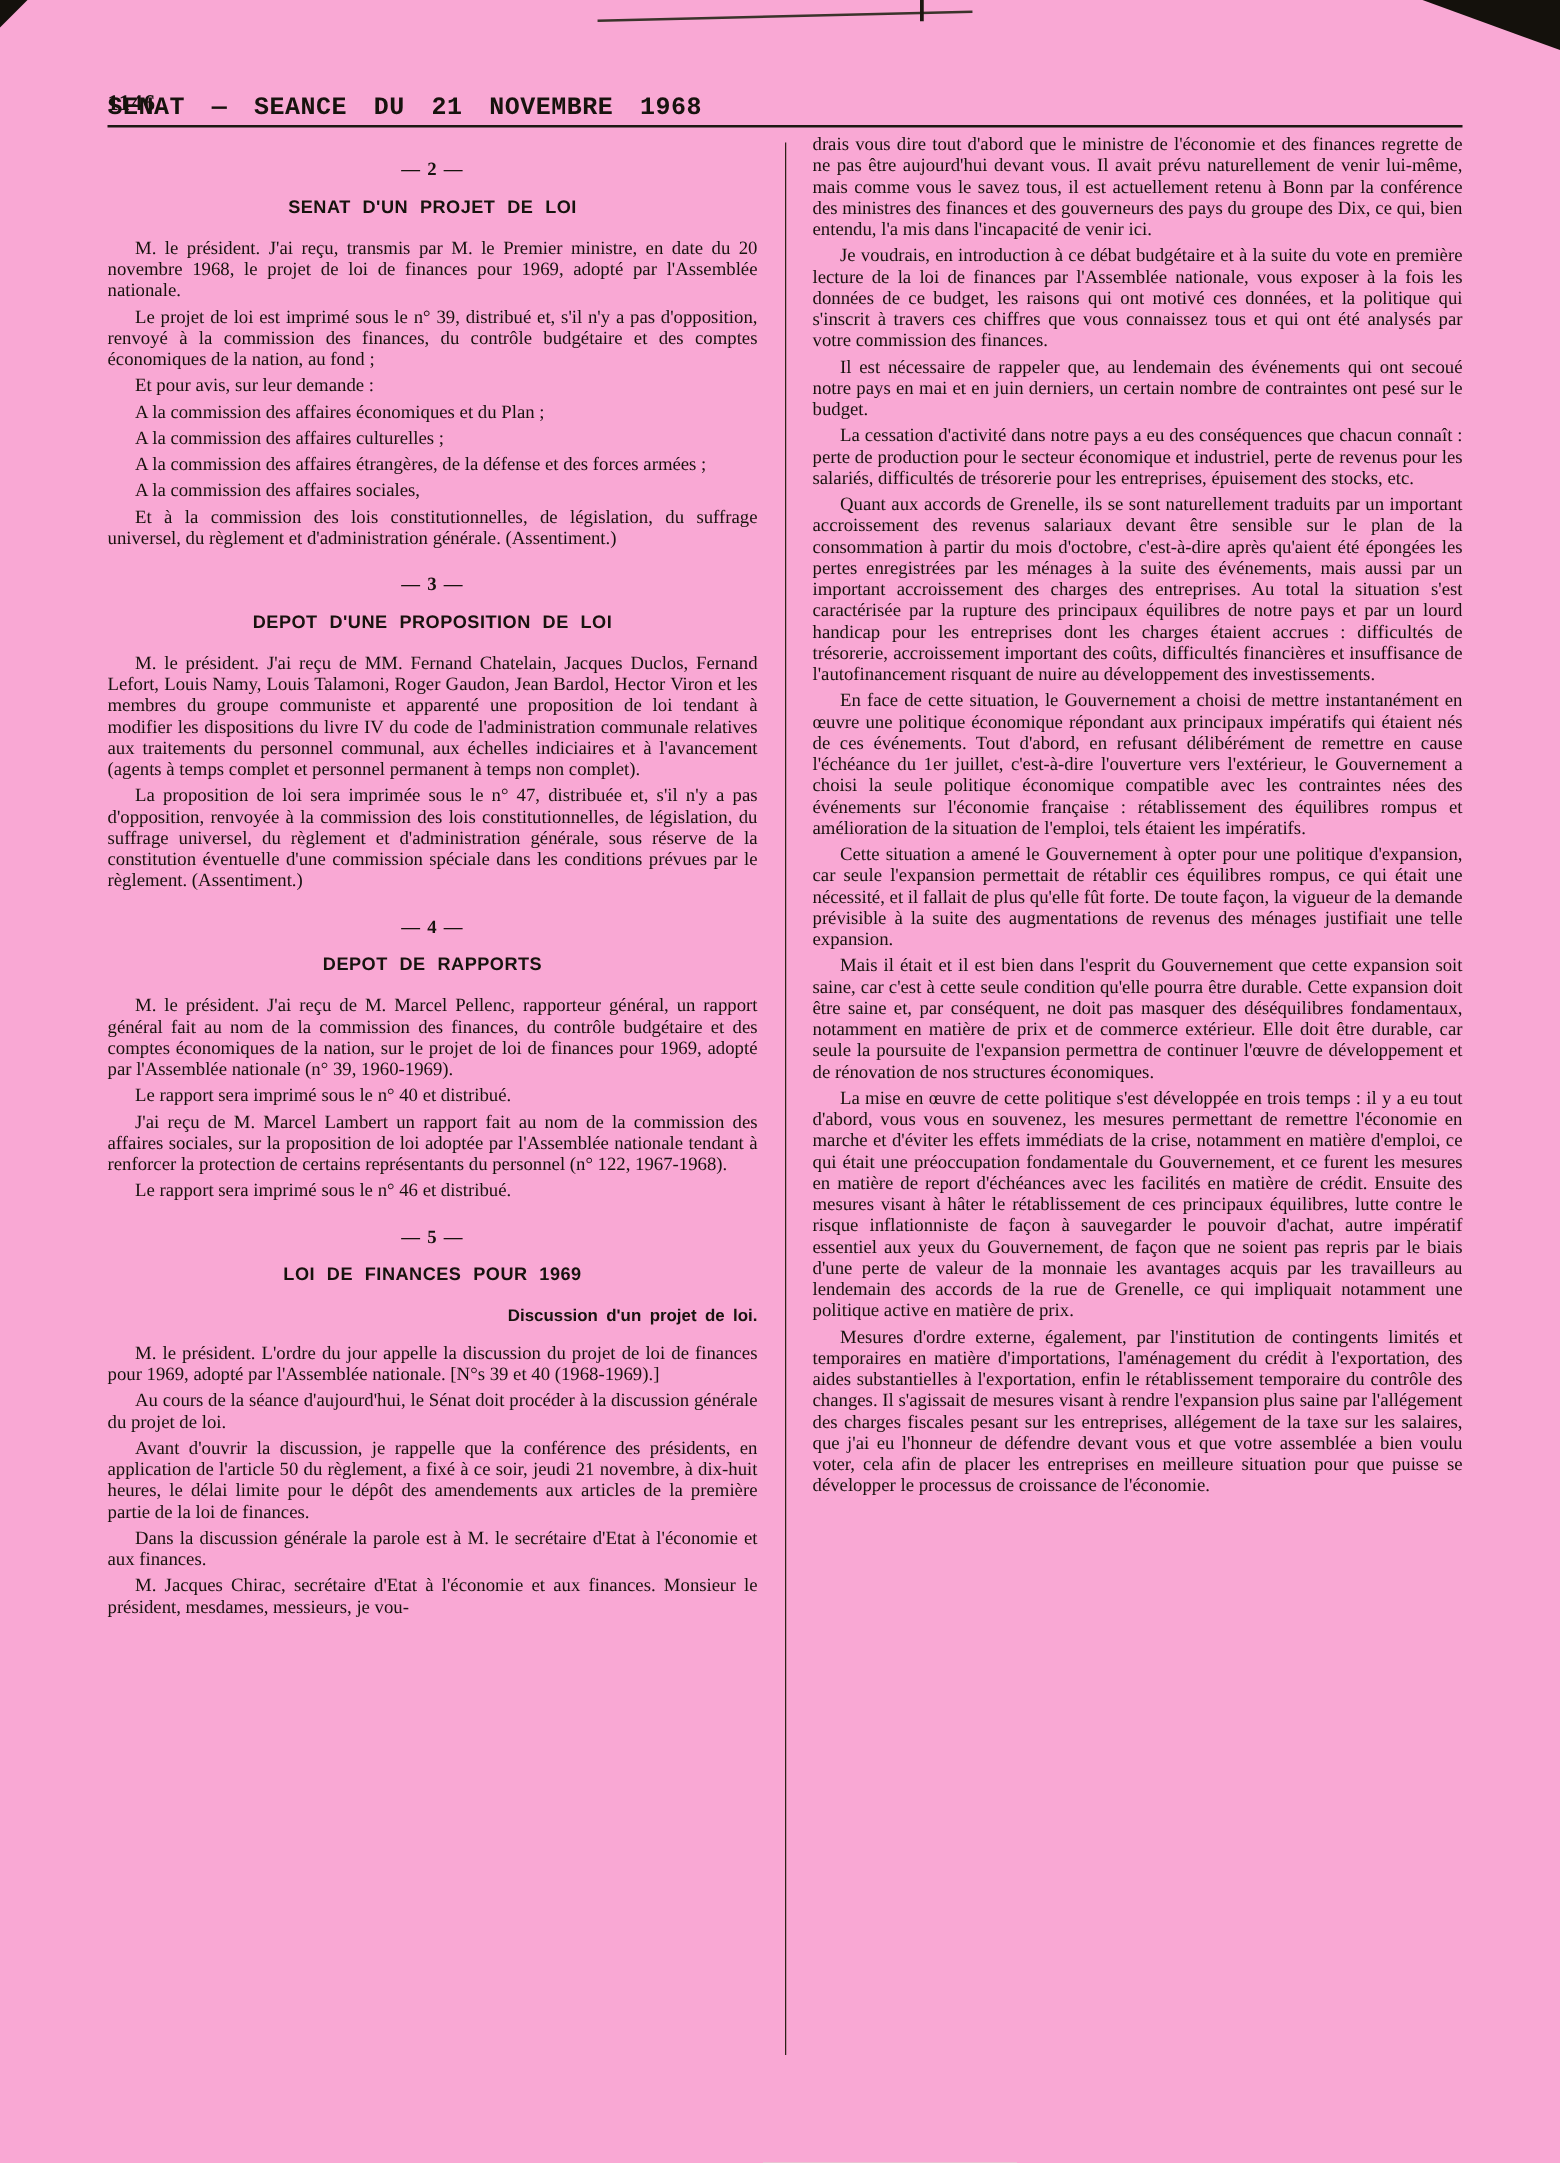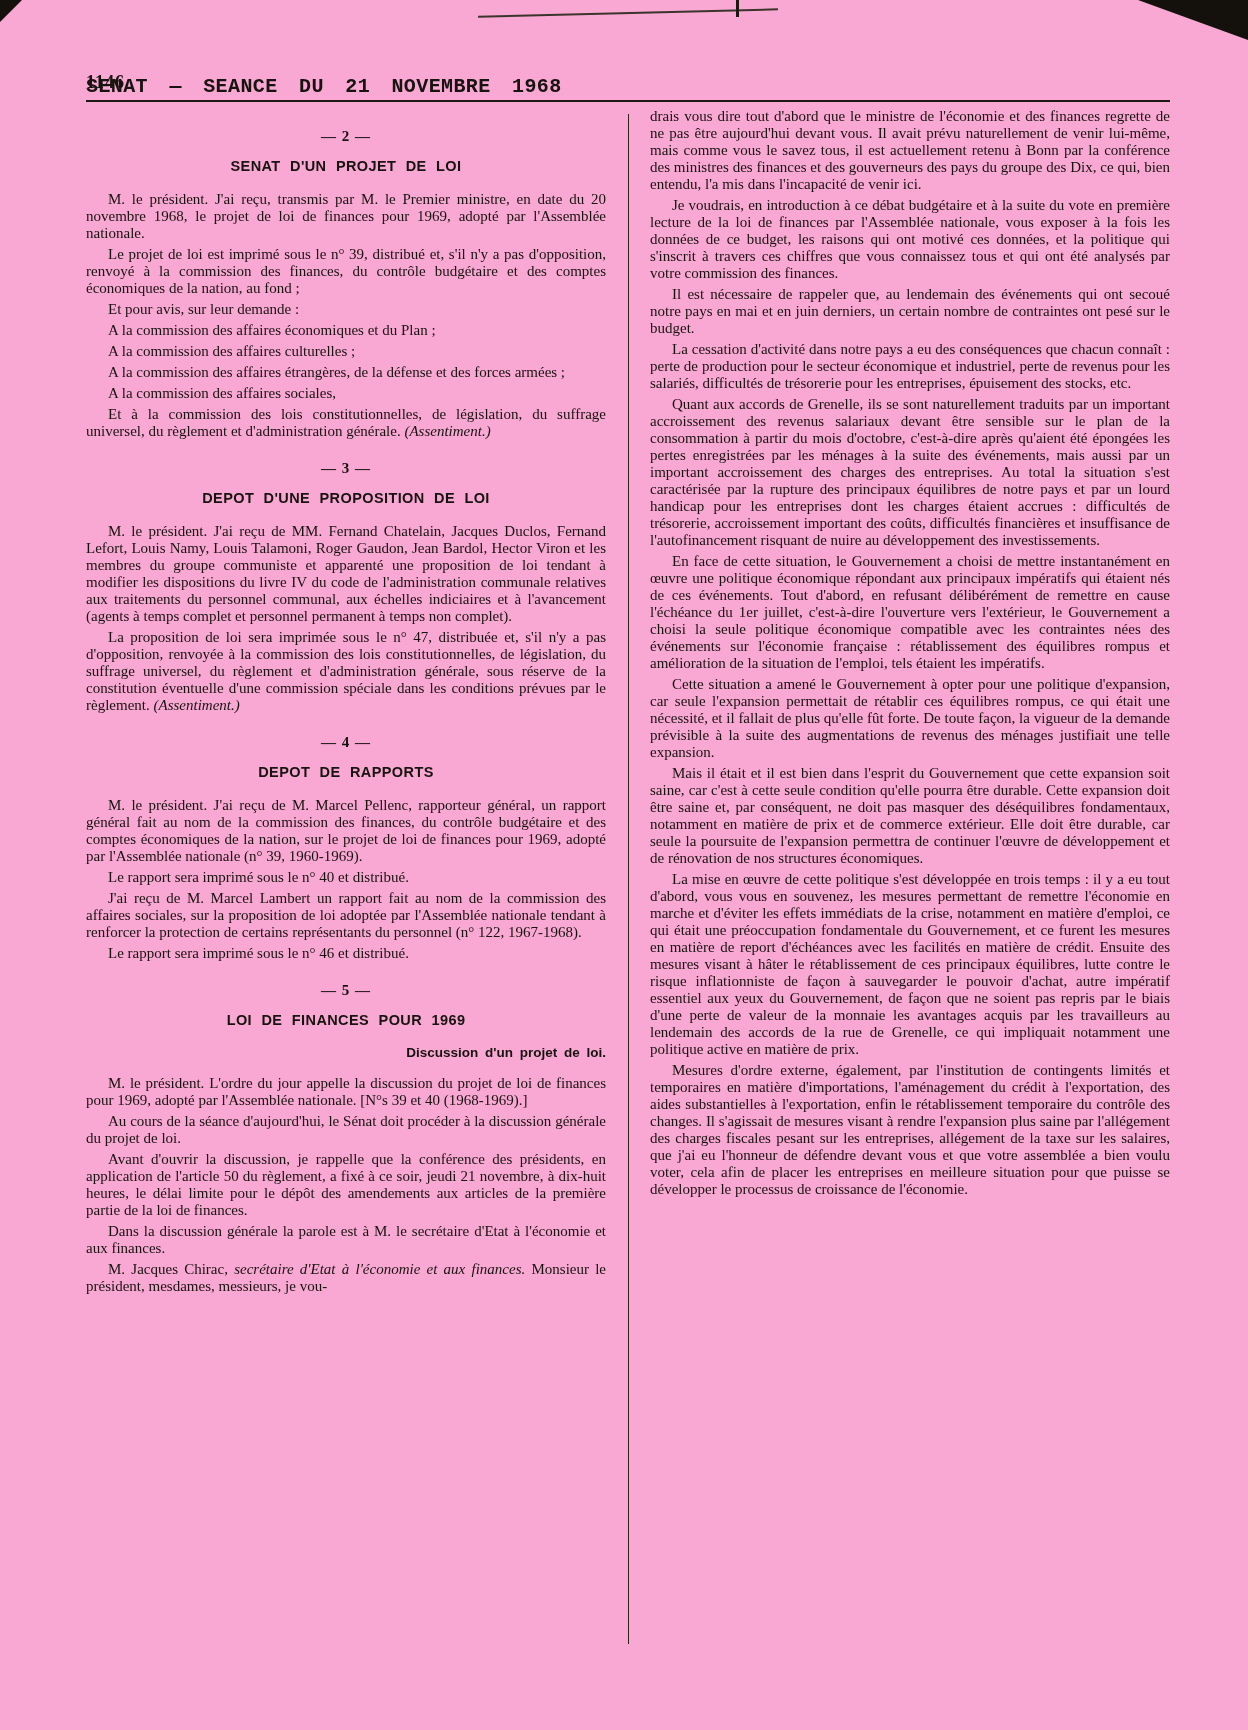--- a/index.html
+++ b/index.html
@@ -36,21 +36,21 @@
 
   
   .para{font-size:15px;line-height:17px;text-align:justify;margin:0 0 4px;text-indent:22px;}
   .para.no-indent{text-indent:0;}
   .sec-num{font-weight:bold;font-size:15px;text-align:center;margin:20px 0 13px;letter-spacing:1px;}
   .sec-heading{font-family:"Liberation Sans", sans-serif;font-weight:bold;font-size:14.5px;
     letter-spacing:0.4px;word-spacing:5px;text-align:center;margin:0 0 17px;}
   .sec-subheading{font-family:"Liberation Sans", sans-serif;font-weight:bold;font-size:13.5px;
     word-spacing:3px;text-align:right;margin:4px 0 15px;}
   .seg-b{font-weight:normal;}
-  .seg-i{font-style:italic;}
+  .seg-i{}
 </style>
 </head>
 <body>
 
 <div class="page">
   <div class="corner-tl"></div>
   <div class="corner-tr"></div>
   <div class="hairline"></div>
   <div class="tick"></div>
 

